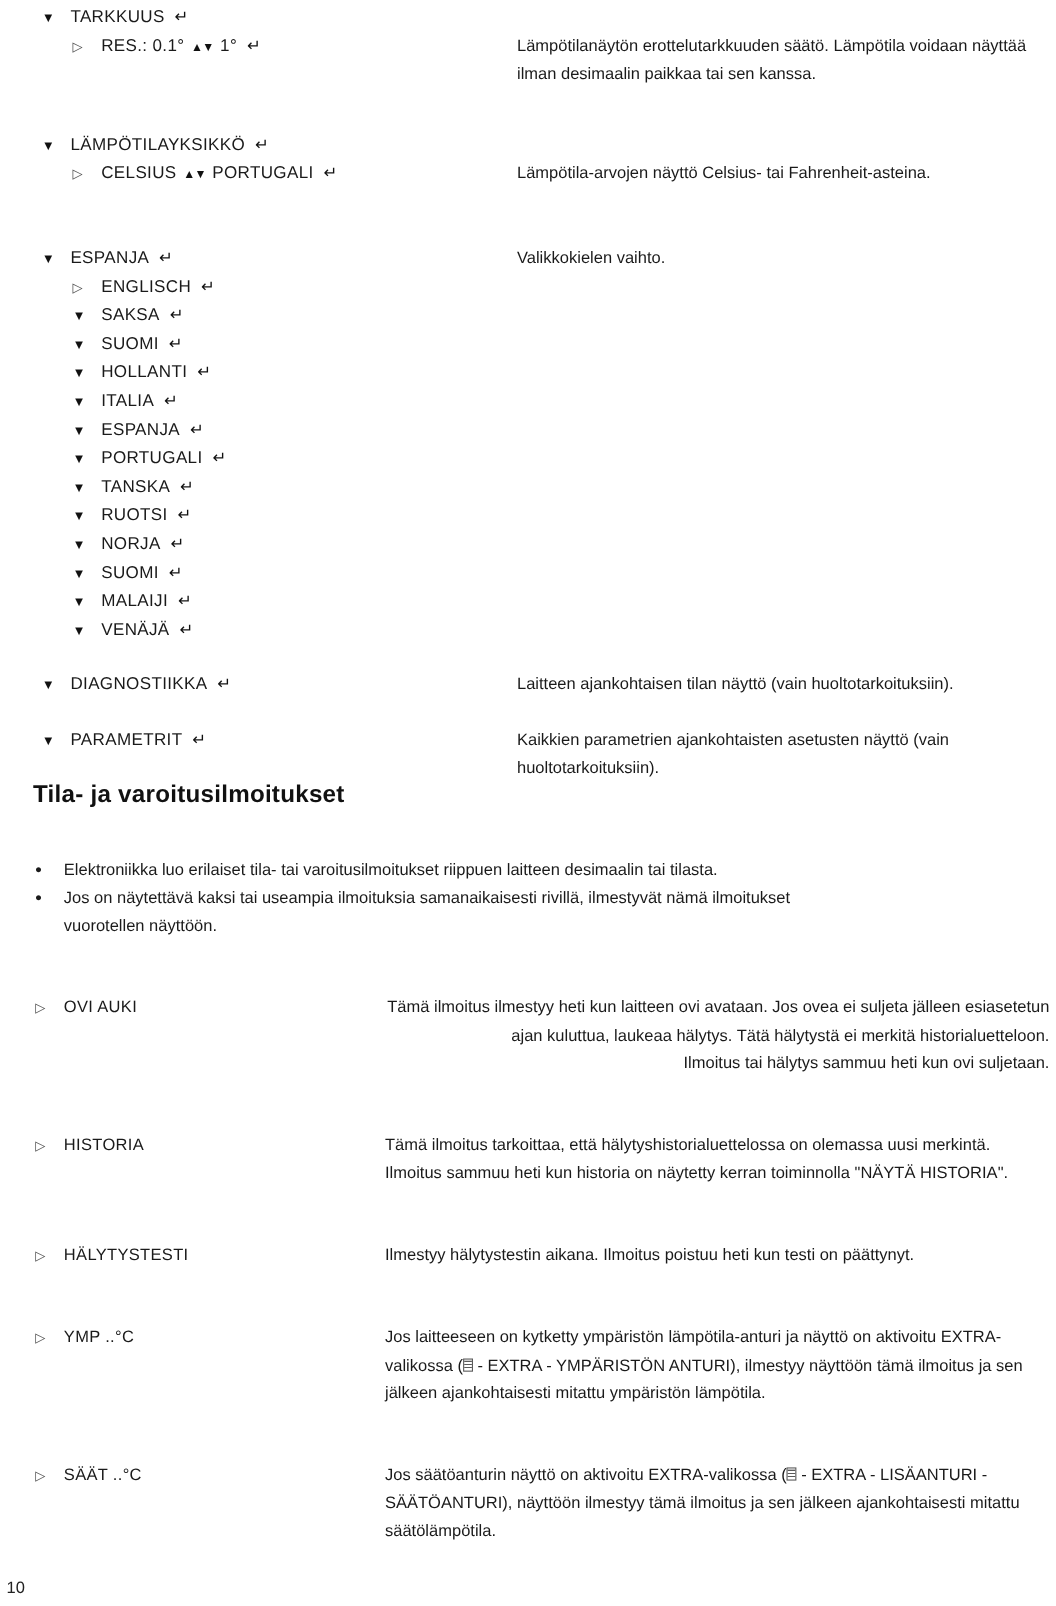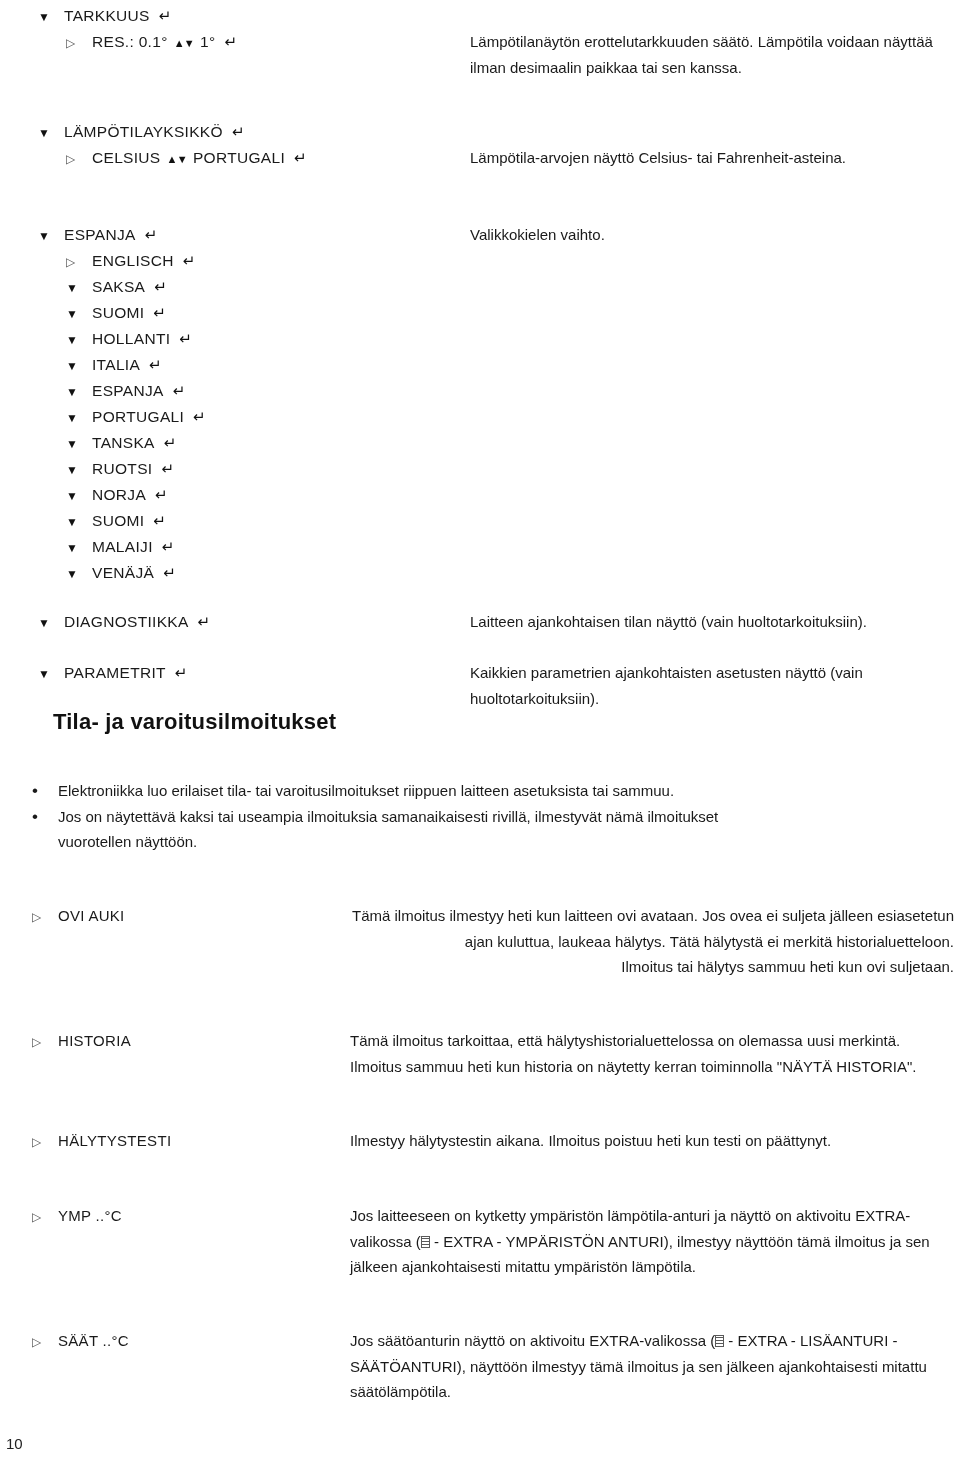--- a/index.html
+++ b/index.html
@@ -99,21 +99,21 @@
     color: #1a1a1a;
   }
 
   
   .lvl0 { padding-left: 38px; }
   .lvl1 { padding-left: 66px; }
 
   
   .section-heading {
     position: absolute;
-    left: 53px;
+    left: 30px;
     font-size: 22px;
     font-weight: bold;
     color: #111;
     letter-spacing: 0.01em;
   }
 
   
   .bullets {
     position: absolute;
     left: 32px;
@@ -416,21 +416,21 @@
           <div class="desc">Kaikkien parametrien ajankohtaisten asetusten näyttö (vain huoltotarkoituksiin).</div>
         </div>
       </div>
     </div>
 
   <div class="section-heading" style="top:709px;">Tila- ja varoitusilmoitukset</div>
 
   <div class="bullets" style="top:778px;" id="bullets-block">
       <div class="bullet-line">
         <span class="dot">•</span>
-        <span class="bullet-text">Elektroniikka luo erilaiset tila- tai varoitusilmoitukset riippuen laitteen asetuksista tai sammuu.</span>
+        <span class="bullet-text">Elektroniikka luo erilaiset tila- tai varoitusilmoitukset riippuen laitteen desimaalin tai tilasta.</span>
       </div>
       <div class="bullet-line">
         <span class="dot">•</span>
         <span class="bullet-text">Jos on näytettävä kaksi tai useampia ilmoituksia samanaikaisesti rivillä, ilmestyvät nämä ilmoitukset vuorotellen näyttöön.</span>
       </div>
     </div>
 
   <div id="messages-block">
       <div class="msg-row" style="top: 903px;">
         <div class="msg-name-cell">

